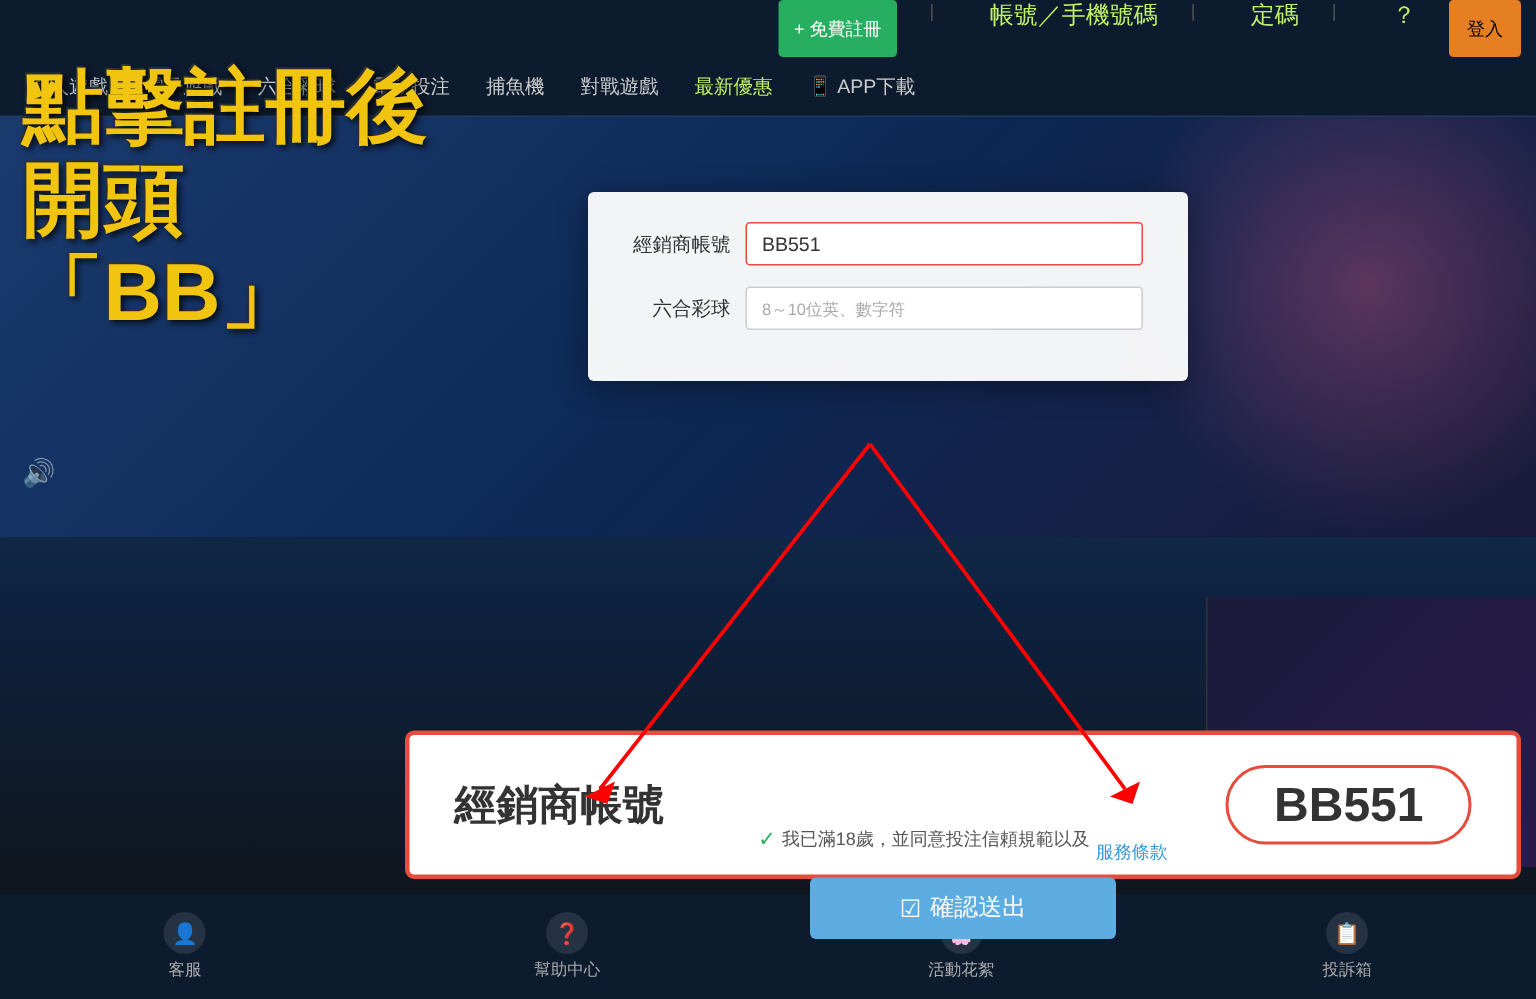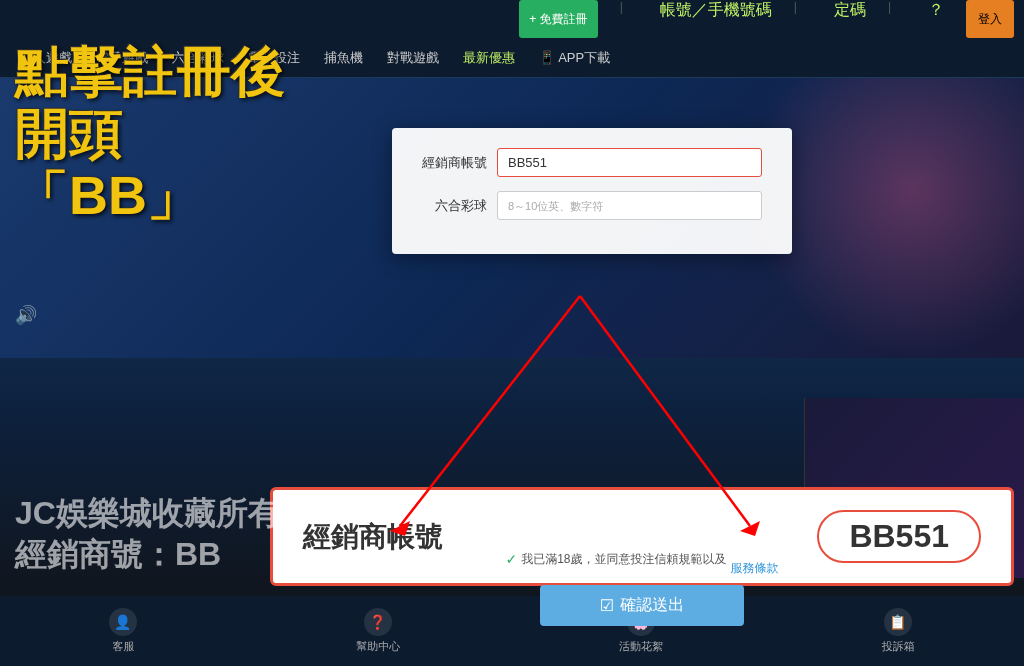--- a/index.html
+++ b/index.html
@@ -410,24 +410,20 @@
       <span>☑</span>
       <span>確認送出</span>
     </button>
   </div>
 
   <div class="right-beauty">
     <div style="color:white;font-size:16px;font-weight:bold;margin-bottom:5px;">美女影音導覽</div>
     <div class="right-beauty-label">新手視頻</div>
   </div>
 
-  <div class="bottom-left-text">
-    <div class="bottom-left-line">JC娛樂城收藏所有</div>
-    <div class="bottom-left-line">經銷商號：BB</div>
-  </div>
 </div>
 
 <div class="big-text-overlay">
   <div class="big-text-line">點擊註冊後</div>
   <div class="big-text-line">開頭</div>
   <div class="big-text-line">「BB」</div>
 </div>
 
 <div class="footer-icons">
   <div class="footer-item">

